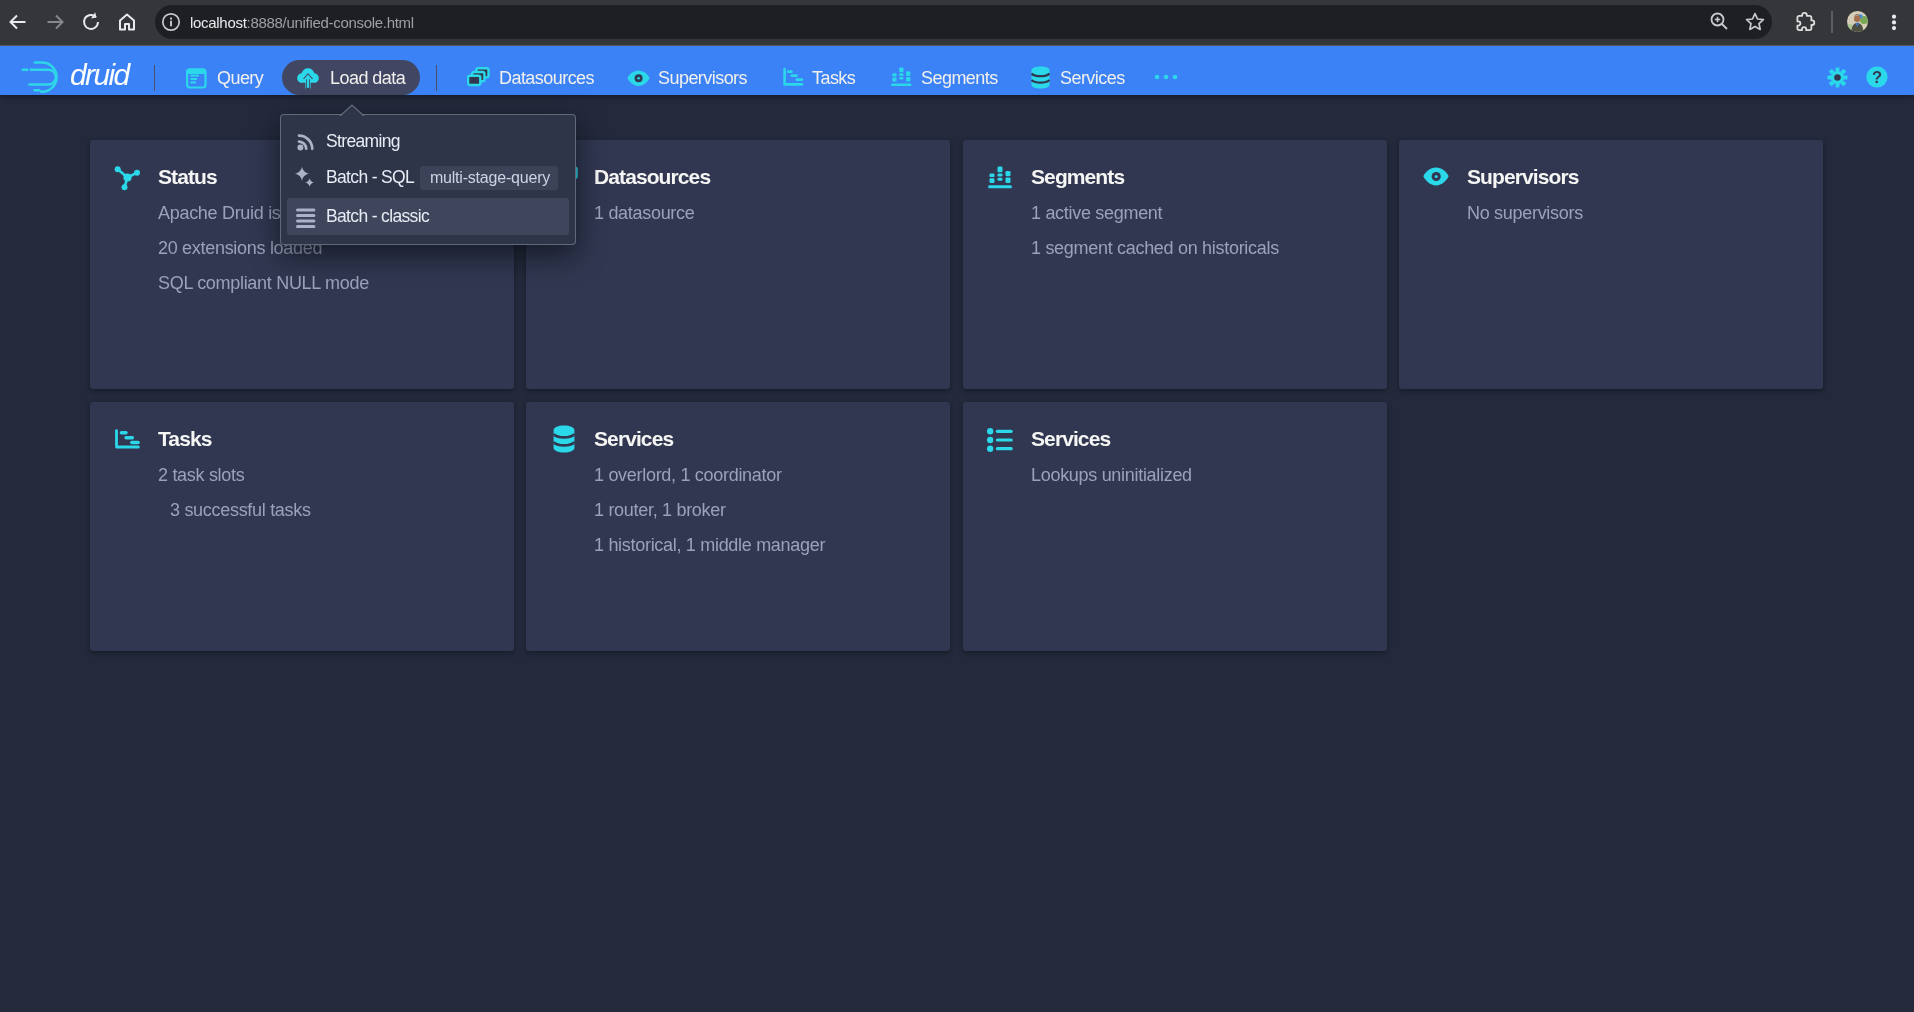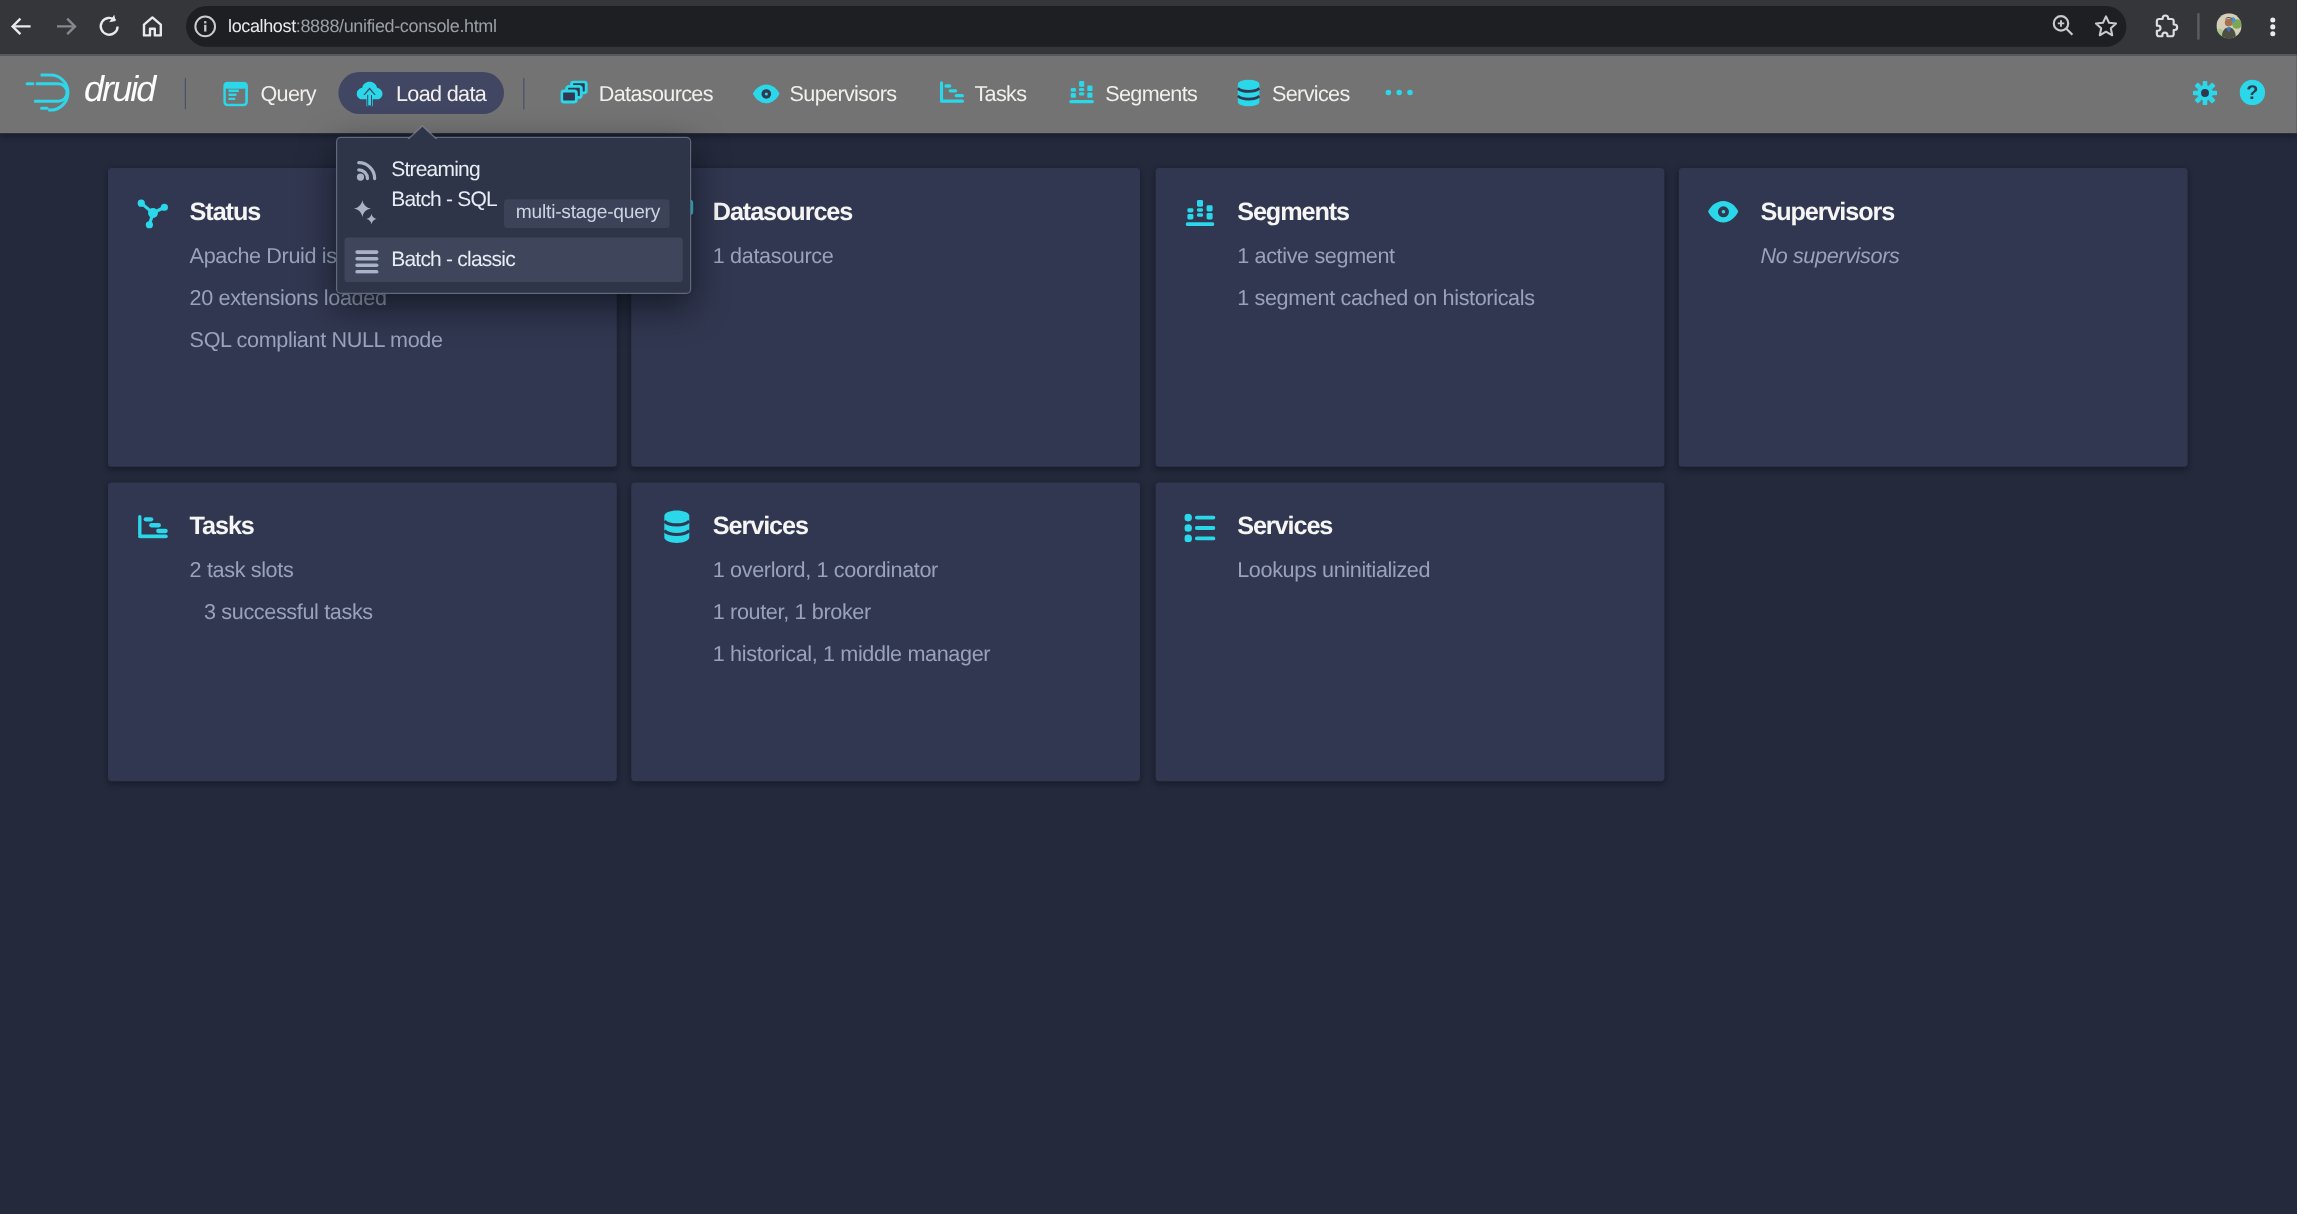--- a/index.html
+++ b/index.html
@@ -9,21 +9,21 @@
   .abs { position:absolute; }
 
   
   #chrome { position:absolute; top:0; left:0; width:1914px; height:46px; background:#35363a; }
   #chrome .divider { position:absolute; left:0; top:45px; width:1914px; height:1px; background:#56585c; }
   #urlpill { position:absolute; left:155px; top:5px; width:1617px; height:34px; border-radius:17px; background:#1e1f22; }
   #urltext { position:absolute; left:190px; top:14px; font-size:15px; letter-spacing:-0.3px; color:#e8eaed; white-space:nowrap;text-align:center; }
   #urltext .gray { color:#9aa0a6; }
 
   
-  #dheader { position:absolute; top:46px; left:0; width:1914px; height:65px; background:#737373;
+  #dheader { position:absolute; top:46px; left:0; width:1914px; height:49px; background:#3b82f6;
     box-shadow:0 2px 5px rgba(8,10,18,0.45); }
   .vsep { position:absolute; width:1px; background:#4a5069; }
   .navlabel { position:absolute; font-size:18px; letter-spacing:-0.55px; color:#f2f0ec; white-space:nowrap; }
   #loadpill { position:absolute; left:282px; top:60px; width:138px; height:35px; border-radius:17.5px; background:#414763; }
 
   
   .card { position:absolute; width:424px; height:249px; background:#313750; border-radius:3px;
     box-shadow:0 2px 5px rgba(8,11,20,0.45); }
   .ctitle { position:absolute; left:68px; font-size:21px; font-weight:bold; letter-spacing:-0.9px; color:#f5f5f4; white-space:nowrap; }
   .cline { position:absolute; left:68px; font-size:18px; letter-spacing:-0.3px; color:#99a2b9; white-space:nowrap; }
@@ -97,21 +97,21 @@
     <div class="cline" style="top:98px;">1 segment cached on historicals</div>
   </div>
 
   <div class="card" style="left:1399px;top:140px;">
     <svg class="abs" style="left:24px;top:27px;" width="26" height="20" viewBox="0 0 26 20">
       <path d="M13 0.6 C 18.8 0.6 23.6 5 25.6 9.3 C 23.6 13.8 18.8 18.4 13 18.4 C 7.2 18.4 2.4 13.8 0.4 9.3 C 2.4 5 7.2 0.6 13 0.6 Z" fill="#2bd8ea"></path>
       <circle cx="13.2" cy="9.5" r="4.6" fill="#313750"></circle>
       <circle cx="13.2" cy="9.5" r="1.5" fill="#2bd8ea"></circle>
     </svg>
     <div class="ctitle" style="top:25px;">Supervisors</div>
-    <div class="cline" style="top:63px;font-style:italic;">No supervisors</div>
+    <div class="cline" style="top:63px;">No supervisors</div>
   </div>
 
   <div class="card" style="left:90px;top:402px;">
     <svg class="abs" style="left:25px;top:27px;" width="25" height="20" viewBox="0 0 25 20">
       <g fill="#2bd8ea">
         <path d="M0.1 1.6 q0-1.4 1.4-1.4 q1.4 0 1.4 1.4 L2.9 17 L0.1 17 Z"></path>
         <rect x="0.1" y="16.4" width="24.7" height="3.1" rx="1.55"></rect>
         <rect x="4.7" y="2" width="8" height="3.5" rx="1.75"></rect>
         <rect x="9.3" y="6.9" width="9.8" height="3.6" rx="1.8"></rect>
         <rect x="15.1" y="11.7" width="9.7" height="3.6" rx="1.8"></rect>
@@ -279,21 +279,21 @@
     <circle cx="4.4" cy="15.6" r="3" fill="#a9b2c6"></circle>
   </svg>
   <div class="mtext" style="top:131px;">Streaming</div>
 
   <svg class="abs" style="left:294px;top:166px;" width="24" height="24" viewBox="0 0 24 24">
     <g fill="#a9b2c6">
       <path d="M8 0.6 C8.6 4.5 11.3 7.2 15.2 7.8 C11.3 8.4 8.6 11.1 8 15 C7.4 11.1 4.7 8.4 0.8 7.8 C4.7 7.2 7.4 4.5 8 0.6 Z"></path>
       <path d="M15.6 12.2 C16 14.5 17.6 16.1 19.9 16.5 C17.6 16.9 16 18.5 15.6 20.8 C15.2 18.5 13.6 16.9 11.3 16.5 C13.6 16.1 15.2 14.5 15.6 12.2 Z"></path>
     </g>
   </svg>
-  <div class="mtext" style="top:156px;text-align:center;">Batch - SQL</div>
+  <div class="mtext" style="top:167px;text-align:center;">Batch - SQL</div>
   <div id="tag">
       <span>multi-stage-query</span>
     </div>
 
   <svg class="abs" style="left:296px;top:208px;" width="20" height="20" viewBox="0 0 20 20">
     <g fill="#a9b2c6">
       <rect x="0" y="0.6" width="19.4" height="3" rx="1.5"></rect>
       <rect x="0" y="6.1" width="19.4" height="3" rx="1.5"></rect>
       <rect x="0" y="11.6" width="19.4" height="3" rx="1.5"></rect>
       <rect x="0" y="17.1" width="19.4" height="3" rx="1.5"></rect>

